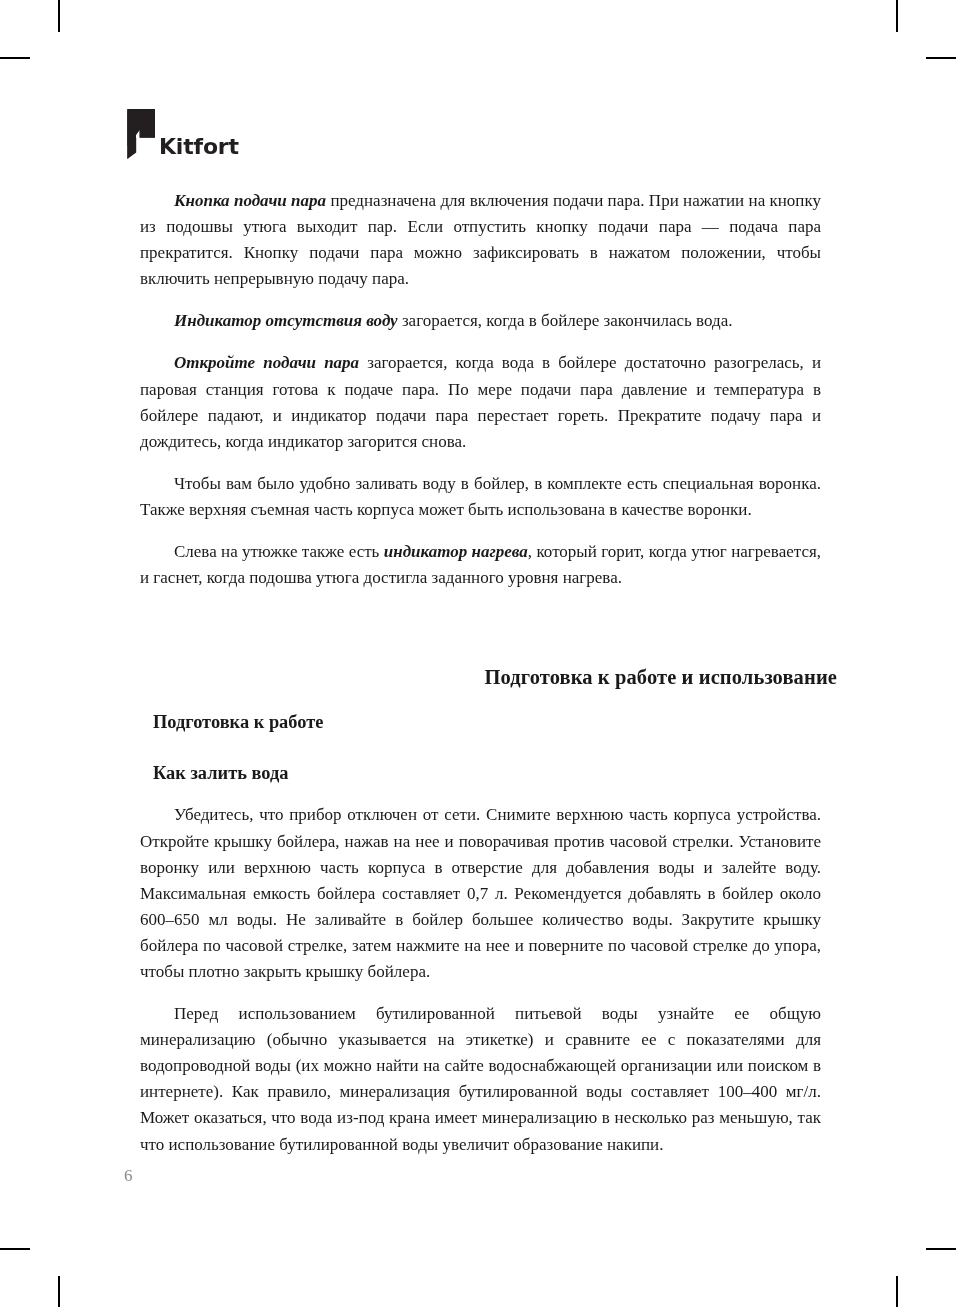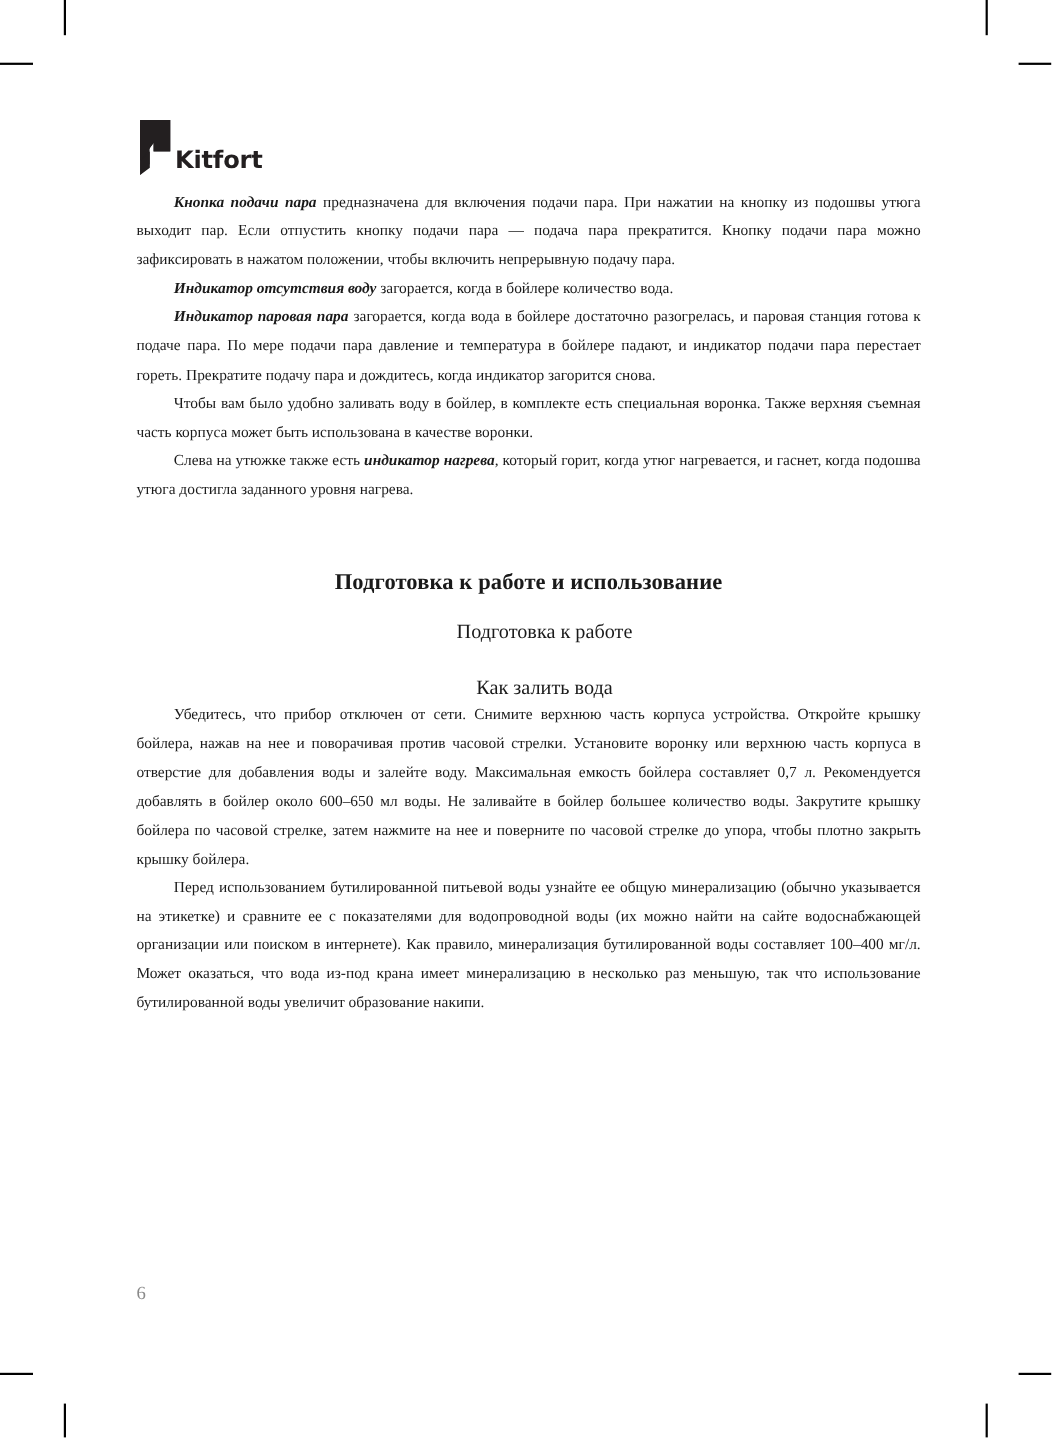--- a/index.html
+++ b/index.html
@@ -62,48 +62,48 @@
   }
 
   
   .content {
     position: absolute;
     left: 124px;
     top: 172px;
     width: 713px;
   }
   p {
-    margin: 0;
-    font-size: 14px;
+    margin: 16px;
+    font-size: 17px;
     line-height: 26.1px;
     text-align: justify;
     text-indent: 34px;
     hyphens: manual;
     -webkit-hyphens: manual;
   }
   .lead {
     font-weight: bold;
     font-style: italic;
   }
 
   h2.section-title {
     margin: 0;
     font-size: 20.5px;
     line-height: 26px;
     font-weight: bold;
-    text-align: center;
+    text-align: right;
     letter-spacing: 0.1px;
   }
   h3.sub-title {
     margin: 0;
     font-size: 18.4px;
     line-height: 26.1px;
-    font-weight: normal;
+    font-weight: bold;
     text-indent: 29px;
-    text-align: center;
+    text-align: left;
   }
 
   .gap-section-before { height: 57px; }
   .gap-section-after  { height: 19px; }
   .gap-sub-before     { height: 25px; }
 
   
   .page-number {
     position: absolute;
     left: 124px;
@@ -133,23 +133,23 @@
       <path d="M3.4 4.0 C3.4 1.6 5.0 0 7.2 0 H12 V40 L3.4 50 Z" fill="#231f20"></path>
       <path d="M3.4 0 H31 V28.8 H15.4 L15.4 21.0 L3.4 37.8 Z M3.4 37.8 L12.2 28.5 L12.2 43.5 L3.4 50 Z" fill="#231f20"></path>
     </svg>
     <span class="logo-word">Kitfort</span>
   </div>
 
   <div class="content">
 
     <p><span class="lead">Кнопка подачи пара</span><span> предназначена для включения подачи пара. При нажатии на кнопку из подошвы утюга выходит пар. Если отпустить кнопку подачи пара — подача пара прекратится. Кнопку подачи пара можно зафиксировать в нажатом положении, чтобы включить непрерывную подачу пара.</span></p>
 
-    <p><span class="lead">Индикатор отсутствия воду</span><span> загорается, когда в бойлере количество вода.</span></p>
+    <p><span class="lead">Индикатор отсутствия воду</span><span> загорается, когда в бойлере закончилась вода.</span></p>
 
-    <p><span class="lead">Индикатор паровая пара</span><span> загорается, когда вода в бойлере достаточно разогрелась, и паровая станция готова к подаче пара. По мере подачи пара давление и температура в бойлере падают, и индикатор подачи пара перестает гореть. Прекратите подачу пара и дождитесь, когда индикатор загорится снова.</span></p>
+    <p><span class="lead">Откройте подачи пара</span><span> загорается, когда вода в бойлере достаточно разогрелась, и паровая станция готова к подаче пара. По мере подачи пара давление и температура в бойлере падают, и индикатор подачи пара перестает гореть. Прекратите подачу пара и дождитесь, когда индикатор загорится снова.</span></p>
 
     <p>Чтобы вам было удобно заливать воду в бойлер, в комплекте есть специальная воронка. Также верхняя съемная часть корпуса может быть использована в качестве воронки.</p>
 
     <p><span>Слева на утюжке также есть </span><span class="lead">индикатор нагрева</span><span>, который горит, когда утюг нагревается, и гаснет, когда подошва утюга достигла заданного уровня нагрева.</span></p>
 
     <div class="gap-section-before"></div>
     <h2 class="section-title">Подготовка к работе и использование</h2>
     <div class="gap-section-after"></div>
 
     <h3 class="sub-title">Подготовка к работе</h3>

